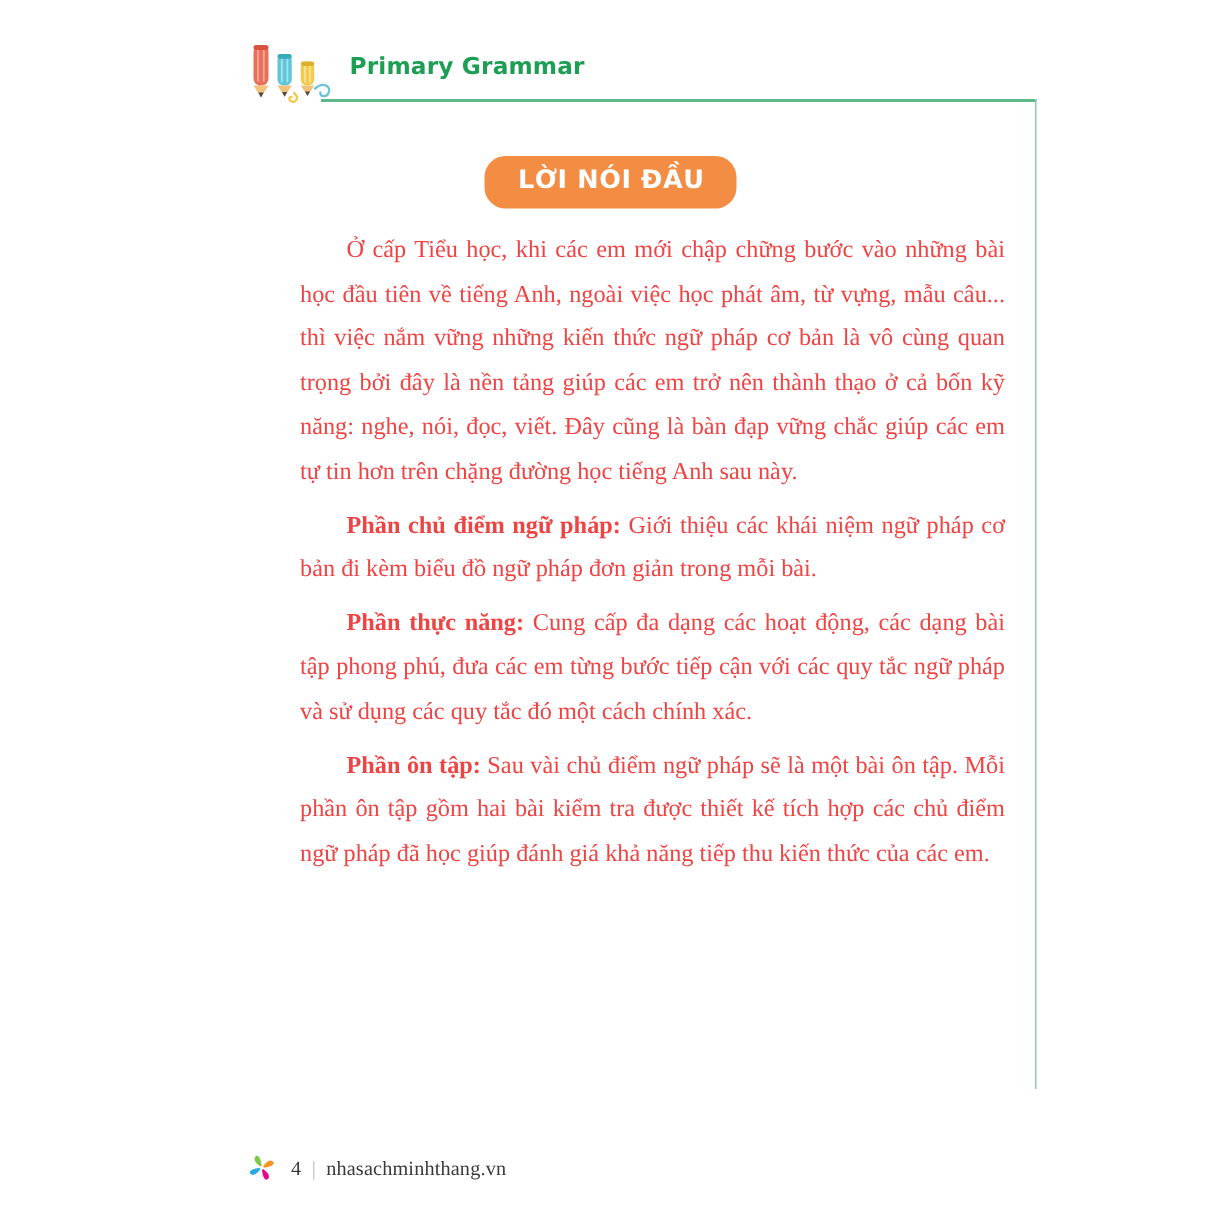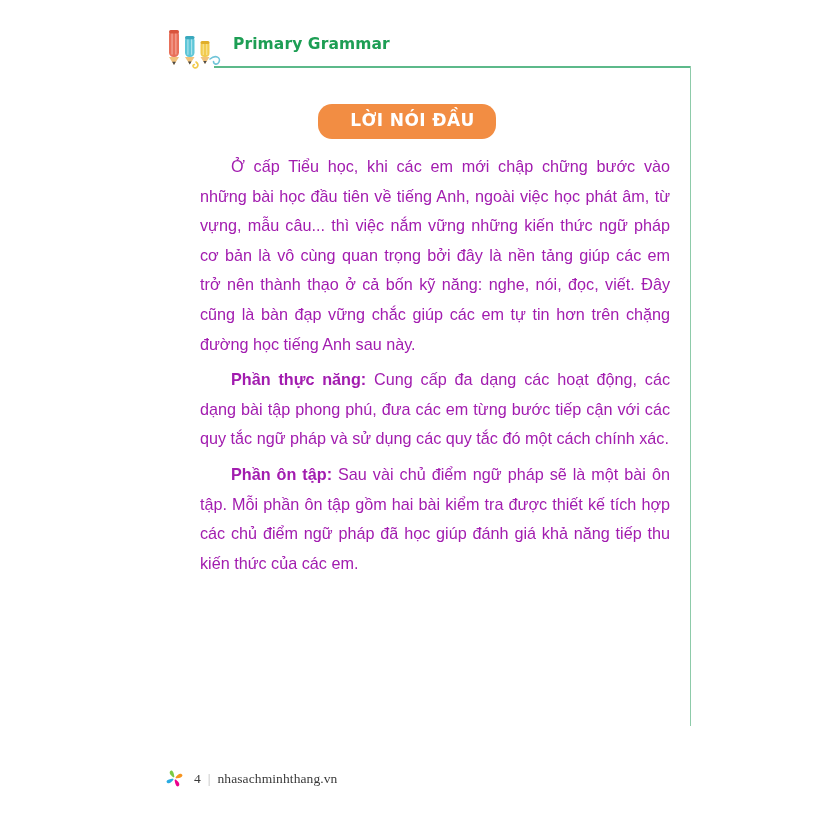--- a/index.html
+++ b/index.html
@@ -72,41 +72,41 @@
     width: 814px;
     text-align: center;
   }
   .title-badge {
     display: inline-block;
     background: #f28d43;
     color: #ffffff;
     font-size: 17px;
     font-weight: bold;
     letter-spacing: 0.4px;
-    padding: 7px 21px 8px 32px;
+    padding: 7px 21px 8px 22px;
     border-radius: 14px;
     line-height: 1.15;
   }
 
   
   .body-col {
     position: absolute;
     left: 200px;
     top: 152px;
     width: 470px;
   }
   p.para {
     margin: 0 0 6px 0;
     font-size: 16.2px;
     line-height: 29.6px;
     text-align: justify;
     text-justify: inter-word;
     text-indent: 31px;
-    color: #a21caf;
-    font-family: Liberation Sans, sans-serif;
+    color: #ef4444;
+    font-family: Liberation Serif, serif;
     hyphens: none;
   }
   p.para b,
   p.para .lead {
     font-weight: bold;
   }
 
   
   .footer {
     position: absolute;
@@ -193,20 +193,23 @@
   </div>
 
   <div class="body-col">
 
     <p class="para">
       <span>Ở cấp Tiểu học, khi các em mới chập chững bước vào những bài học đầu tiên về tiếng Anh, ngoài việc học phát âm, từ vựng, mẫu câu... thì việc nắm vững những kiến thức ngữ pháp cơ bản là vô cùng quan trọng bởi đây là nền tảng giúp các em trở nên thành thạo ở cả bốn kỹ năng: nghe, nói, đọc, viết. Đây cũng là bàn đạp vững chắc giúp các em tự tin hơn trên chặng đường học tiếng Anh sau này.</span>
     </p>
 
 
 
+    <p class="para">
+      <b class="lead">Phần chủ điểm ngữ pháp:</b><span> Giới thiệu các khái niệm ngữ pháp cơ bản đi kèm biểu đồ ngữ pháp đơn giản trong mỗi bài.</span>
+    </p>
 
     <p class="para">
       <b class="lead">Phần thực năng:</b><span> Cung cấp đa dạng các hoạt động, các dạng bài tập phong phú, đưa các em từng bước tiếp cận với các quy tắc ngữ pháp và sử dụng các quy tắc đó một cách chính xác.</span>
     </p>
 
     <p class="para">
       <b class="lead">Phần ôn tập:</b><span> Sau vài chủ điểm ngữ pháp sẽ là một bài ôn tập. Mỗi phần ôn tập gồm hai bài kiểm tra được thiết kế tích hợp các chủ điểm ngữ pháp đã học giúp đánh giá khả năng tiếp thu kiến thức của các em.</span>
     </p>
 
   </div>

